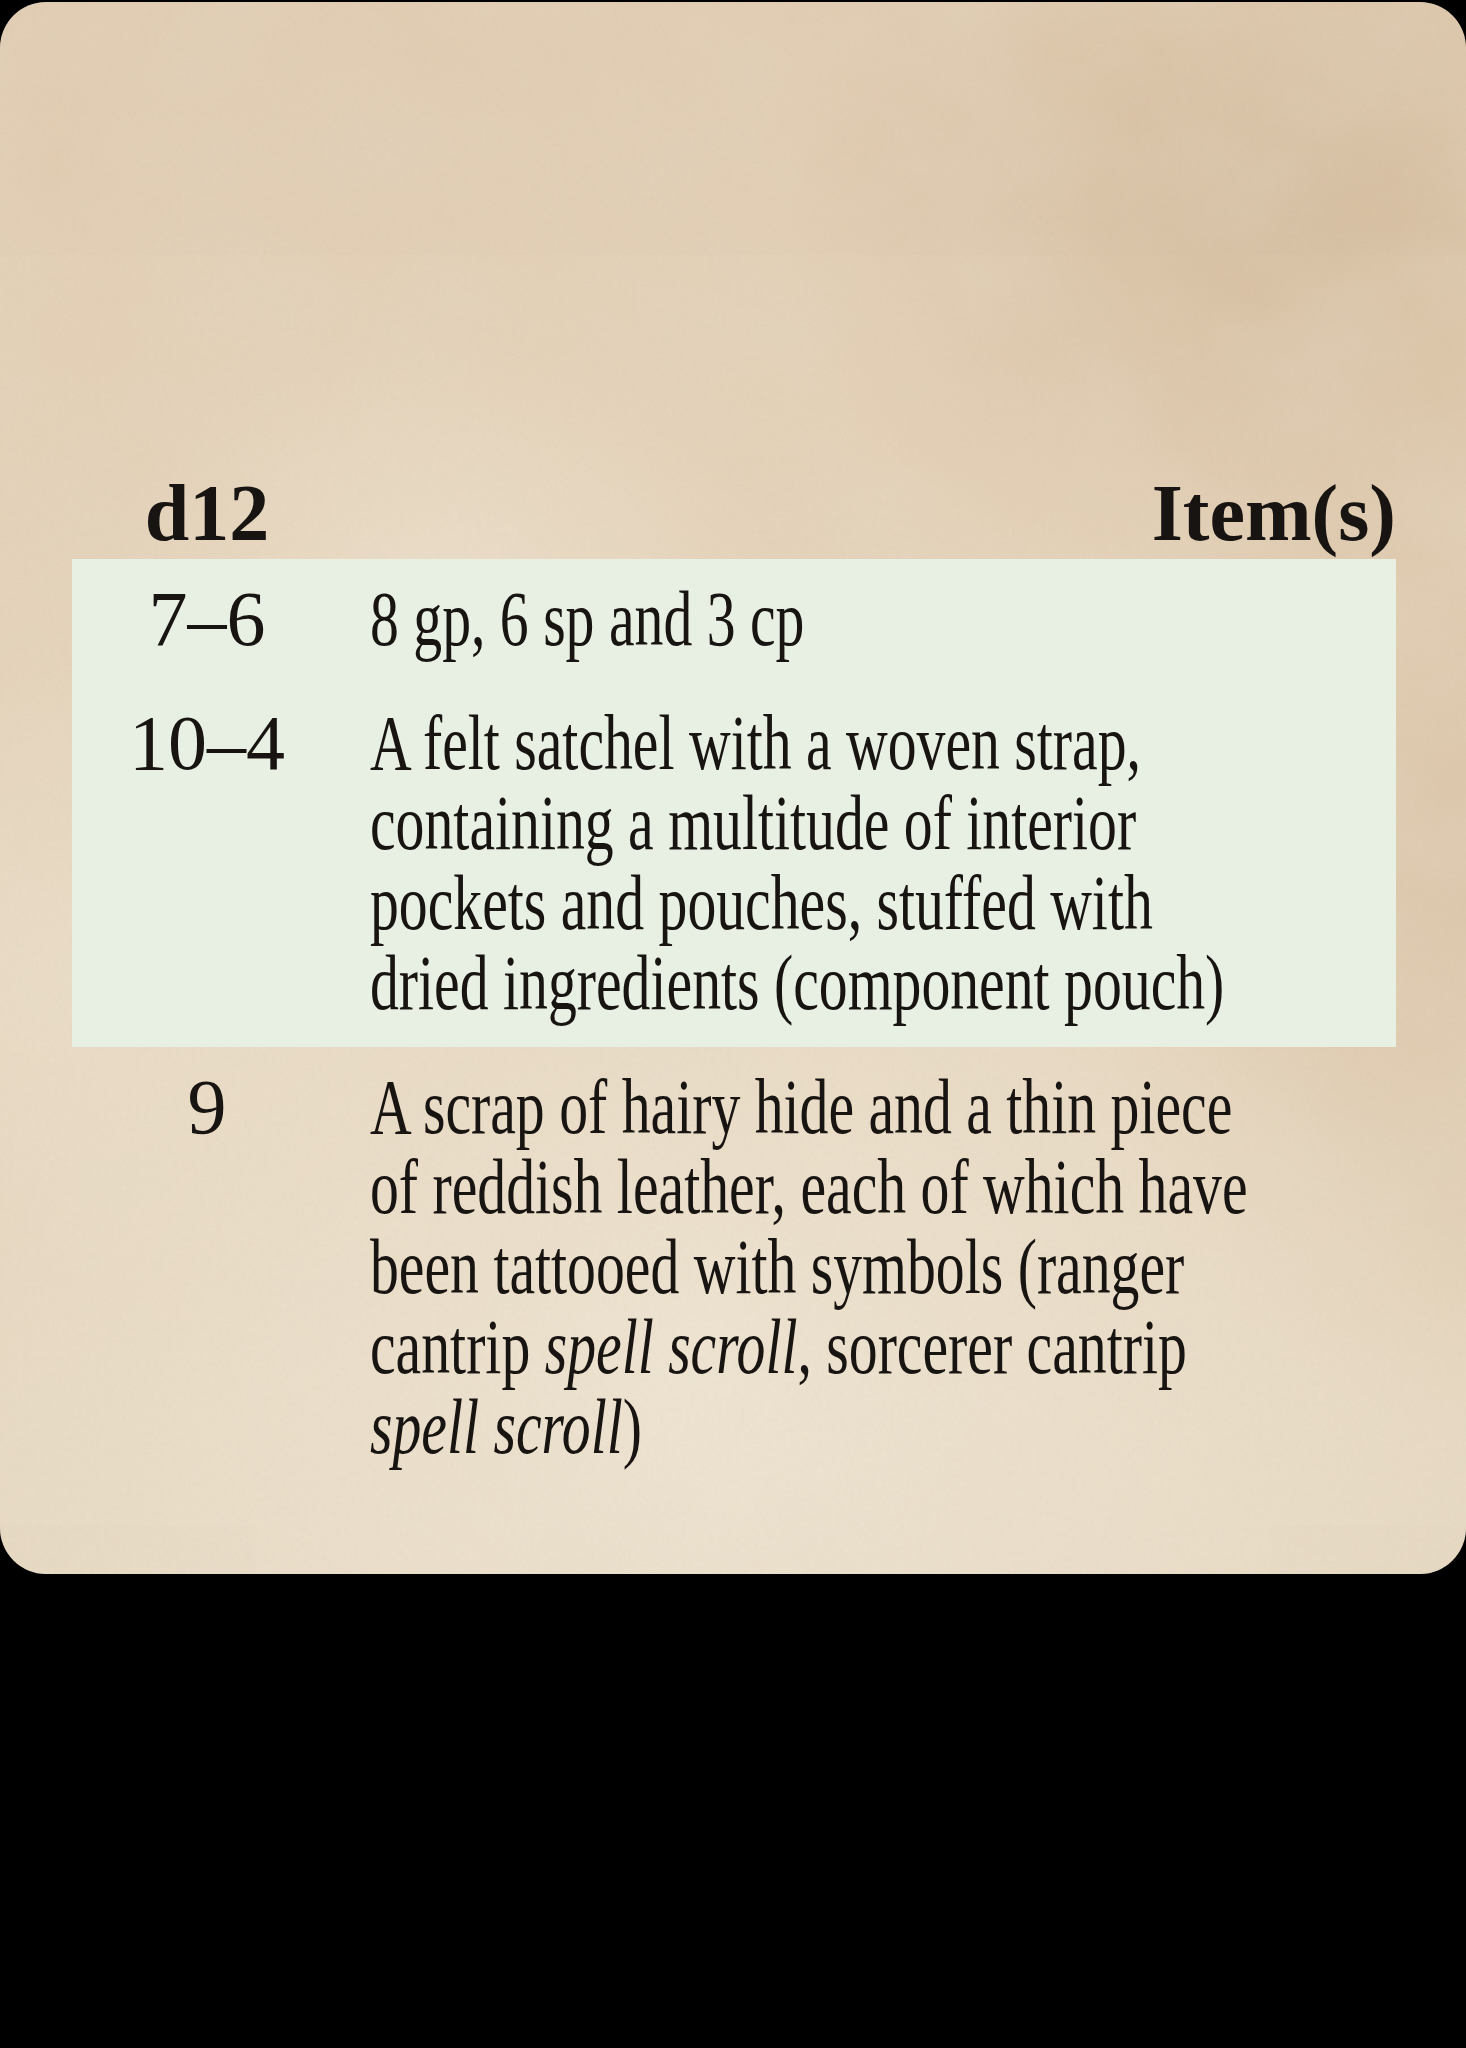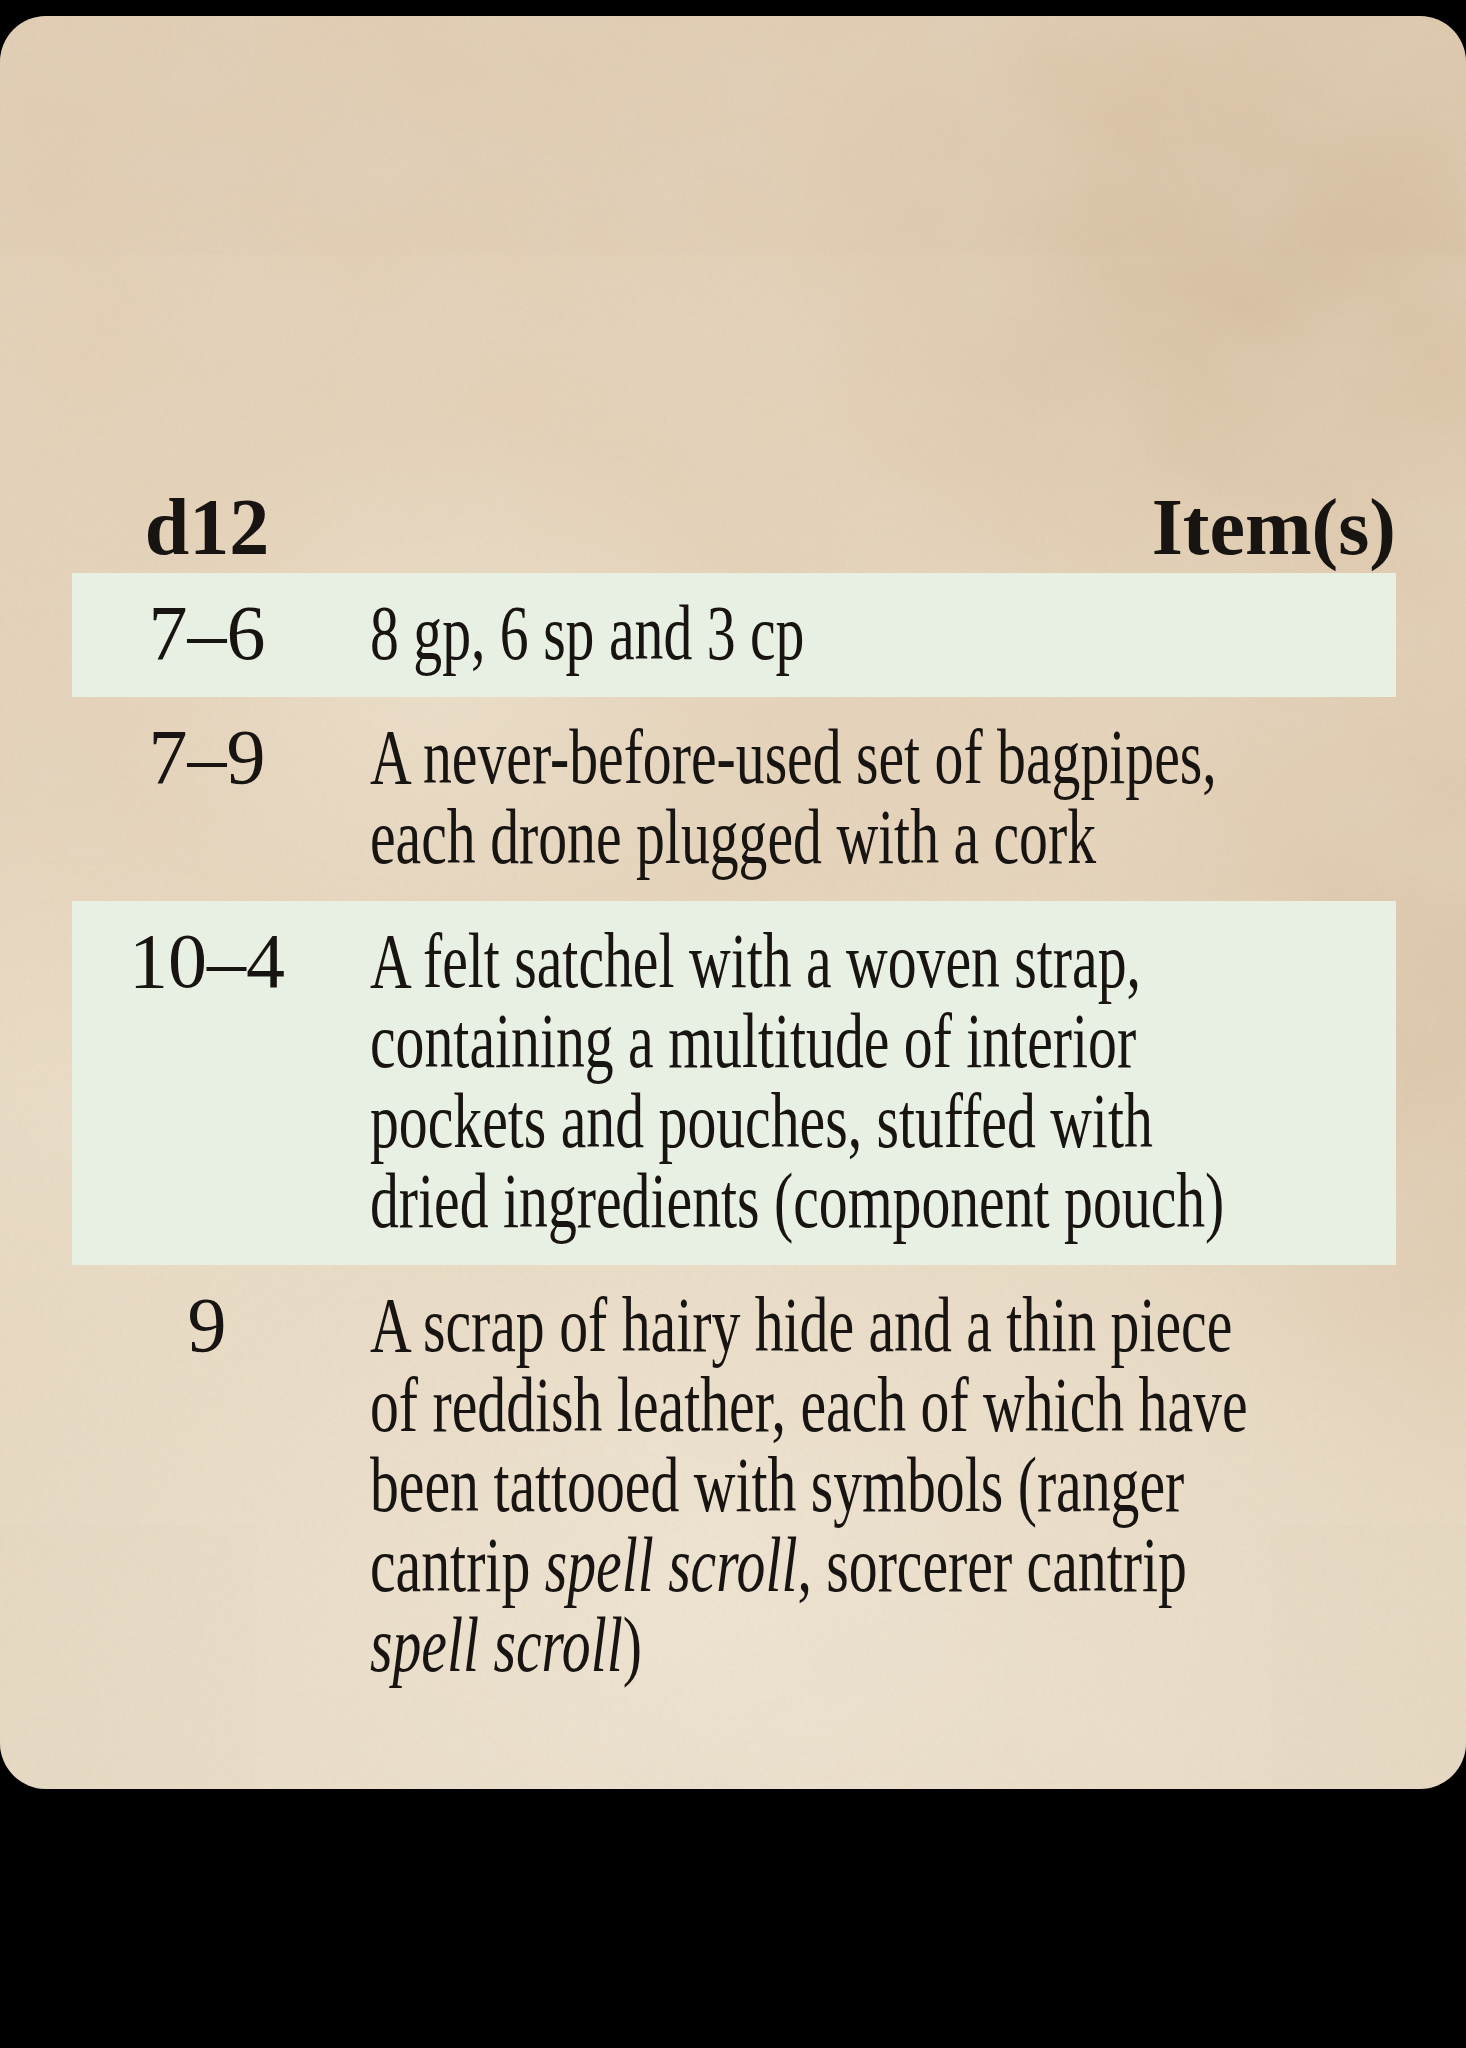--- a/index.html
+++ b/index.html
@@ -6,23 +6,23 @@
     margin: 0;
     padding: 0;
     background: #000;
     width: 1466px;
     height: 2048px;
     font-family: "Liberation Serif", "DejaVu Serif", serif;
   }
 
   .card {
     position: absolute;
-    left: 0; top: 16px;
+    left: 0; top: 2px;
     width: 1466px;
-    height: 1773px;
+    height: 1572px;
     border-radius: 46px;
     overflow: hidden;
     background-color: #e6d2b8;
     background-image:
       radial-gradient(ellipse 820px 620px at 88% 14%, rgba(211,185,153,0.85), rgba(211,185,153,0) 62%),
       radial-gradient(ellipse 520px 420px at 30% 38%, rgba(240,228,209,0.75), rgba(240,228,209,0) 65%),
       radial-gradient(ellipse 1150px 850px at 48% 88%, rgba(242,233,216,0.9), rgba(242,233,216,0) 68%),
       radial-gradient(ellipse 700px 520px at 6% 62%, rgba(238,226,206,0.7), rgba(238,226,206,0) 60%),
       radial-gradient(ellipse 640px 900px at 100% 55%, rgba(210,183,150,0.55), rgba(210,183,150,0) 62%),
       linear-gradient(180deg, #e3ceb3 0%, #e7d4bb 45%, #eadcc6 100%);
@@ -118,26 +118,20 @@
     </div>
 
     <div id="rows">
   <div class="row highlight">
     <div class="col-dice dice-cell">7–6</div>
     <div class="col-item item-cell">
       <span class="item-text">8 gp, 6 sp and 3 cp</span>
     </div>
   </div>
 
-  <div class="row">
-    <div class="col-dice dice-cell">7–9</div>
-    <div class="col-item item-cell">
-      <span class="item-text">A never-before-used set of bagpipes,<br>each drone plugged with a cork</span>
-    </div>
-  </div>
 
   <div class="row highlight">
     <div class="col-dice dice-cell">10–4</div>
     <div class="col-item item-cell">
       <span class="item-text">A felt satchel with a woven strap,<br>containing a multitude of interior<br>pockets and pouches, stuffed with<br>dried ingredients (component pouch)</span>
     </div>
   </div>
 
   <div class="row">
     <div class="col-dice dice-cell">9</div>

